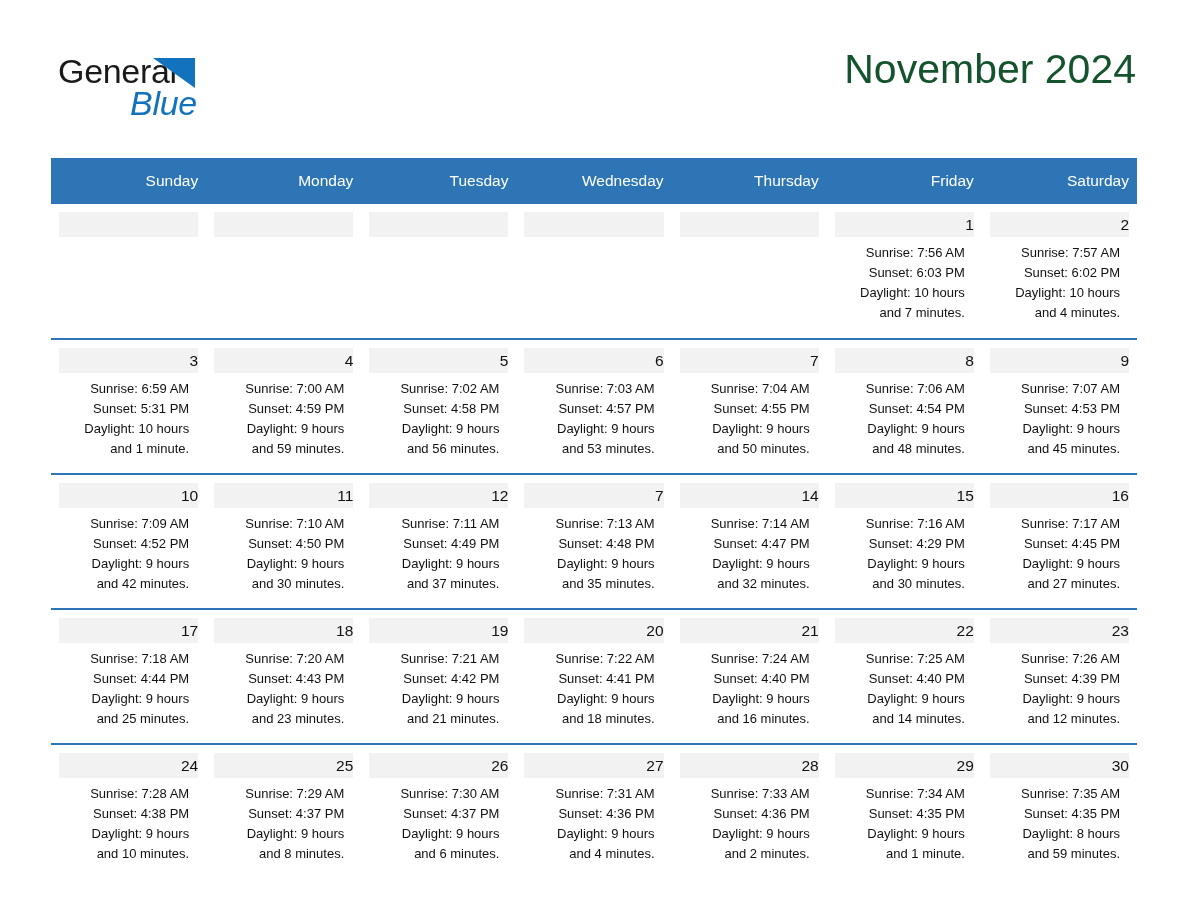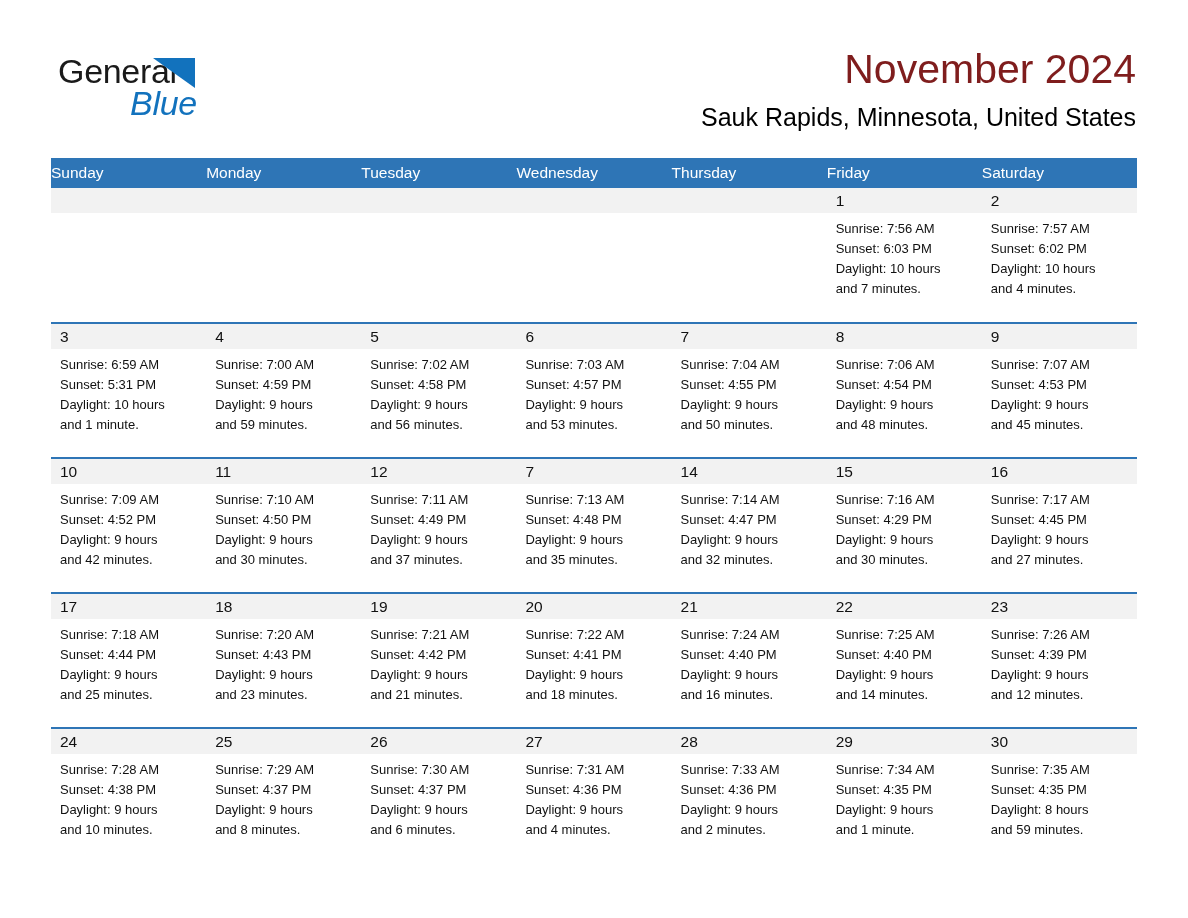--- a/index.html
+++ b/index.html
@@ -72,21 +72,21 @@
   .title-block {
     position: absolute;
     right: 52px;
     top: 44px;
     text-align: right;
   }
   .month-title {
     font-size: 41px;
     line-height: 50px;
     font-weight: 400;
-    color: #7f1d1d;
+    color: #14532d;
     white-space: nowrap;
   }
   .location-title {
     margin-top: 8px;
     font-size: 25px;
     line-height: 30px;
     font-weight: 400;
     color: #000;
     white-space: nowrap;
   }
@@ -95,23 +95,24 @@
   .calendar {
     position: absolute;
     left: 51px;
     top: 158px;
     width: 1086px;
     border-collapse: collapse;
     table-layout: fixed;
   }
   .calendar th,
   .calendar td {
-    padding: 0;
+    padding: 8px;
     margin: 0;
     vertical-align: top;
+    text-align: right;
   }
 
   .dow {
     background: #2e75b6;
     color: #ffffff;
     font-size: 15.5px;
     font-weight: 400;
     text-align: left;
     height: 30px;
     line-height: 30px;
@@ -162,21 +163,20 @@
   <div class="header">
 
     <div class="logo">
       <span class="logo-general">General</span>
       <span class="logo-triangle"></span>
       <span class="logo-blue">Blue</span>
     </div>
 
     <div class="title-block">
       <div class="month-title">November 2024</div>
-      <div class="location-title">Sauk Rapids, Minnesota, United States</div>
     </div>
 
   </div>
 
   <table class="calendar">
     <thead>
       <tr id="dow-row">
           <th class="dow">Sunday</th>
           <th class="dow">Monday</th>
           <th class="dow">Tuesday</th>

